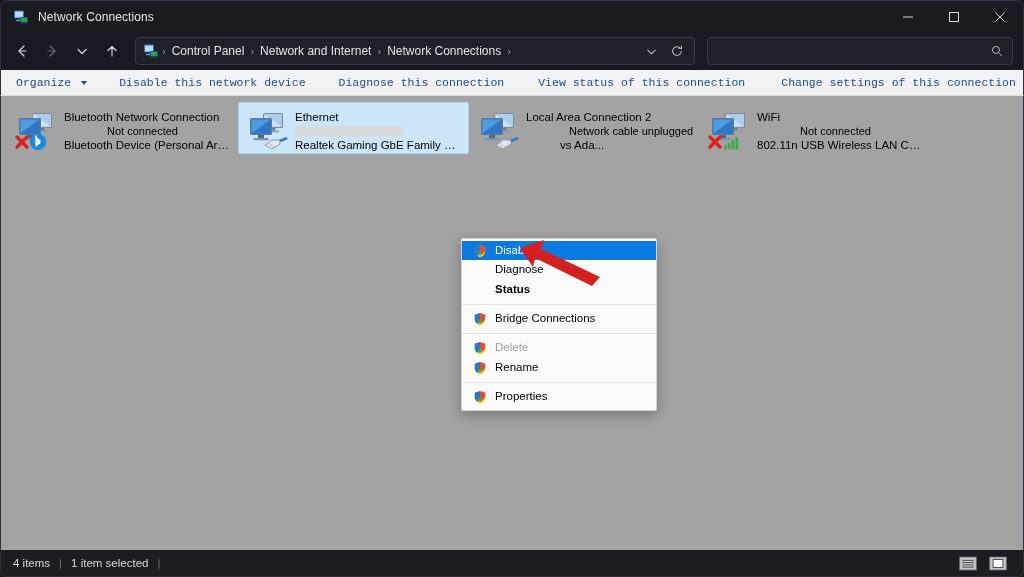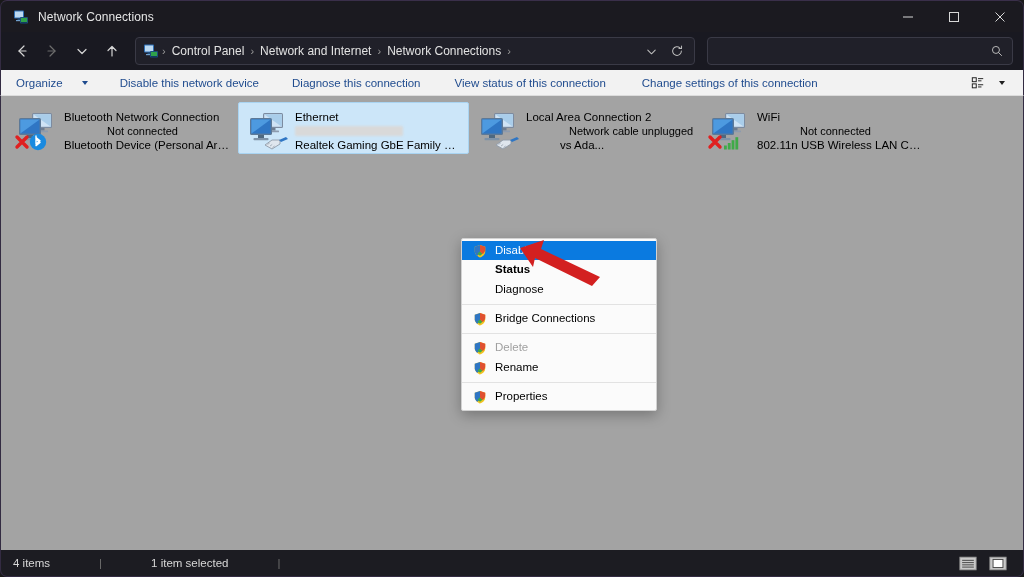--- a/index.html
+++ b/index.html
@@ -109,21 +109,21 @@
     height: 26px; min-height: 26px;
     background: #f2f2f2;
     border-bottom: 1px solid #dcdcdc;
     display: flex; align-items: center;
     border-left: 1px solid #332b42;
     border-right: 1px solid #332b42;
   }
   .cmd-item {
     font-size: 11.5px; color: #1f4b8e;
     padding: 3px 9px; border-radius: 2px; white-space: nowrap;
-    display: flex; align-items: center; gap: 18px;
+    display: flex; align-items: center; gap: 9px; font-family: Liberation Mono, monospace;
   }
   .cmd-caret {
     width: 0; height: 0; border-left: 3.5px solid transparent;
     border-right: 3.5px solid transparent; border-top: 4px solid #1f4b8e;
     margin-left: 1px;
   }
   .cmd-right { margin-left: auto; display: flex; align-items: center; gap: 2px; padding-right: 10px; }
   .cmd-icon-btn {
     width: 22px; height: 20px; display: flex; align-items: center;
     justify-content: center; border-radius: 2px;
@@ -210,21 +210,20 @@
   .statusbar {
     height: 27px; min-height: 27px;
     background: #1c1c22;
     display: flex; align-items: center;
     padding: 0 6px 0 12px;
     border-left: 1px solid #332b42;
     border-right: 1px solid #332b42;
     border-bottom: 1px solid #332b42;
     border-bottom-left-radius: 7px;
     border-bottom-right-radius: 7px;
-    gap: 40px;
   }
   .status-text { color: #d8d8d8; font-size: 11.5px; }
   .status-sep { color: #6f6f6f; font-size: 11.5px; margin: 0 9px; }
   .status-right { margin-left: auto; display: flex; gap: 4px; padding-right: 6px; }
   .view-btn {
     width: 26px; height: 20px;
     display: flex; align-items: center; justify-content: center;
     border-radius: 2px;
   }
 
@@ -490,28 +489,28 @@
           <svg width="14" height="14" viewBox="0 0 16 16">
             <path d="M8 1.2L14 3.2v5c0 3.6-2.6 6-6 7.3C5.4 14.2 2 11.8 2 8.2v-5z" fill="#f0c420"></path>
             <path d="M8 1.2L2 3.2v5c0 2.2 1.3 4 3 5.3l3-3z" fill="#2f76c4"></path>
             <path d="M8 1.2v12.1c-1-.5-2-1.2-3-2.1l3-3 3 3c-1 .9-2 1.6-3 2.1z" fill="#3faa48"></path>
             <path d="M14 3.2L8 1.2v7.3l3 3c1.7-1.3 3-3.1 3-5.3z" fill="#e05030"></path>
           </svg>
         </span>
         <span class="ctx-label">Disable</span>
       </div>
 
+      <div class="ctx-item">
+        <span class="ctx-ico blank"></span>
+        <span class="ctx-label">Diagnose</span>
+      </div>
+
       <div class="ctx-item bold">
         <span class="ctx-ico blank"></span>
         <span class="ctx-label">Status</span>
-      </div>
-
-      <div class="ctx-item">
-        <span class="ctx-ico blank"></span>
-        <span class="ctx-label">Diagnose</span>
       </div>
 
       <div class="ctx-sep"></div>
 
       <div class="ctx-item">
         <span class="ctx-ico">
           <svg width="14" height="14" viewBox="0 0 16 16">
             <path d="M8 1.2L14 3.2v5c0 3.6-2.6 6-6 7.3C5.4 14.2 2 11.8 2 8.2v-5z" fill="#f0c420"></path>
             <path d="M8 1.2L2 3.2v5c0 2.2 1.3 4 3 5.3l3-3z" fill="#2f76c4"></path>
             <path d="M8 1.2v12.1c-1-.5-2-1.2-3-2.1l3-3 3 3c-1 .9-2 1.6-3 2.1z" fill="#3faa48"></path>

